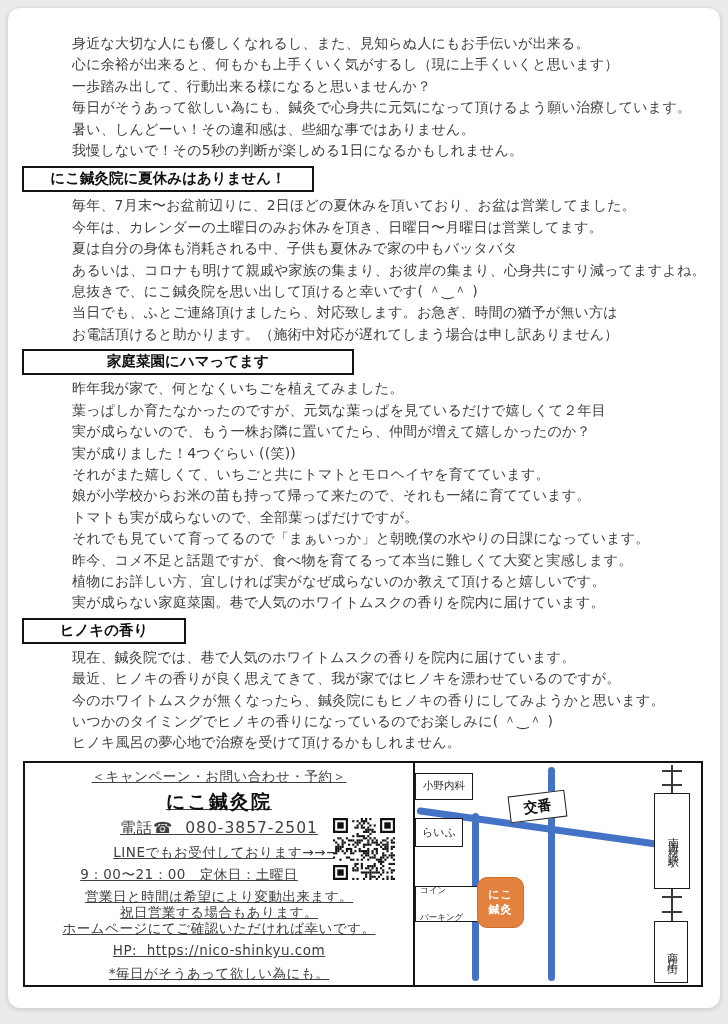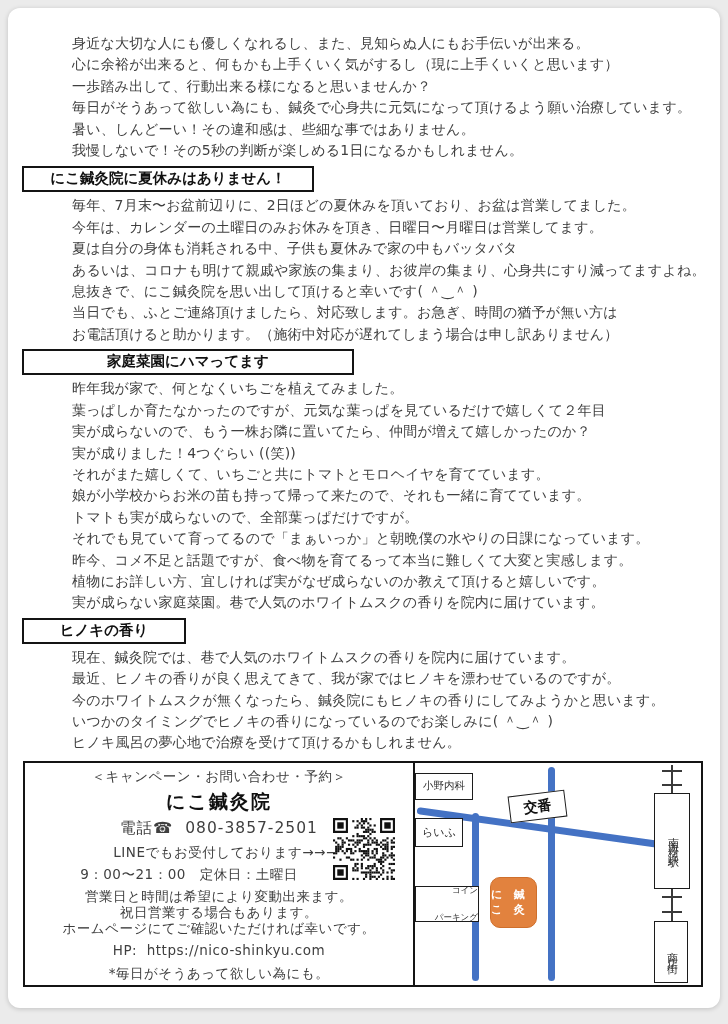--- a/index.html
+++ b/index.html
@@ -30,21 +30,21 @@
     font-weight:bold;font-size:14.5px;color:#111;
     padding:1px 0 2px 0;box-sizing:border-box;
   }
   .hb1{margin-top:5px;width:292px;}
   .hb2{margin-top:4px;width:332px;}
   .hb3{margin-top:4px;width:164px;}
   
   .bottom{
     margin:7px 17px 0 15px;height:226px;
     border:2.5px solid var(--ink,#141414);
-    display:flex;box-sizing:border-box;background:#fff;
+    display:flex;box-sizing:border-box;background:#fff;text-decoration:underline;
   }
   .contact{
     width:390px;flex:0 0 390px;border-right:2px solid var(--ink,#141414);
     position:relative;display:flex;flex-direction:column;
     justify-content:space-between;padding:5px 0 4px 0;box-sizing:border-box;
     text-align:center;
   }
   .crow{font-size:13.5px;line-height:16px;letter-spacing:.5px;white-space:nowrap;}
   .cname{font-size:19px;font-weight:bold;color:#111;line-height:23px;letter-spacing:2px;}
   .cphone{font-size:15.5px;line-height:18px;letter-spacing:1px;}
@@ -63,25 +63,25 @@
   .rail.seg2{top:126px;height:32px;}
   .tie{position:absolute;left:247px;width:20px;height:2px;background:#3a3a3a;}
   .mbox{
     position:absolute;border:1.5px solid #1c1c1c;background:#fff;
     box-sizing:border-box;display:flex;align-items:center;justify-content:center;
     color:#2b2b2b;
   }
   .m-ono{left:0;top:10px;width:58px;height:27px;font-size:10.5px;}
   .m-kouban{left:94px;top:30px;width:57px;height:27px;font-size:14px;font-weight:bold;transform:rotate(-7deg);color:#111;}
   .m-life{left:0;top:55px;width:48px;height:29px;font-size:11px;}
-  .m-park{left:0;top:123px;width:64px;height:36px;font-size:8.5px;flex-direction:column;align-items:flex-end;justify-content:center;padding-left:4px;line-height:11px;gap:16px;}
+  .m-park{left:0;top:123px;width:64px;height:36px;font-size:8.5px;flex-direction:column;align-items:flex-start;justify-content:center;padding-left:4px;line-height:11px;gap:16px;}
   .m-nico{
-    left:75px;top:114px;width:47px;height:51px;border:1px solid #cf6f2c;
+    left:62px;top:114px;width:47px;height:51px;border:1px solid #cf6f2c;
     background:var(--nico,#E2823E);border-radius:10px;color:#fff;font-weight:bold;
-    font-size:11px;flex-direction:row;line-height:15px;letter-spacing:1px;
+    font-size:11px;flex-direction:column;line-height:15px;letter-spacing:1px;
   }
   .m-vert{writing-mode:vertical-rl;text-orientation:upright;}
   .m-station{left:239px;top:30px;width:36px;height:96px;font-size:11px;letter-spacing:5px;}
   .m-street{left:239px;top:158px;width:34px;height:62px;font-size:11px;letter-spacing:6px;}
 </style>
 </head>
 <body>
 
 <div class="page">
 

